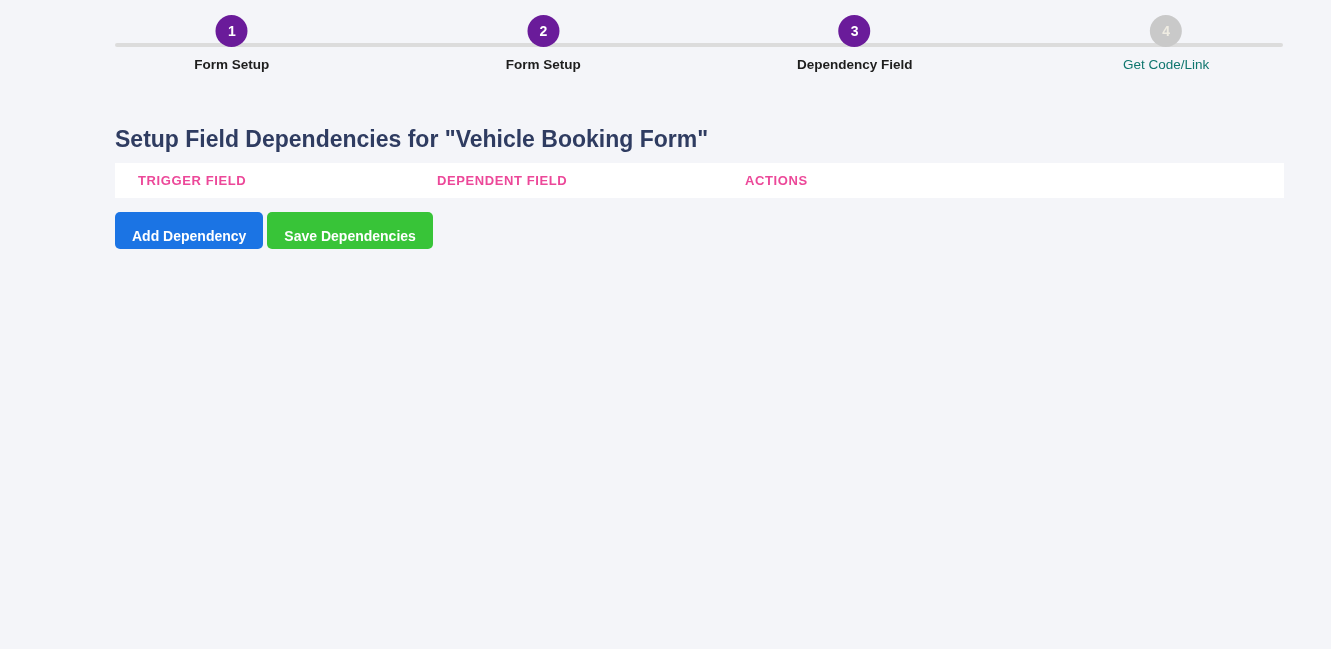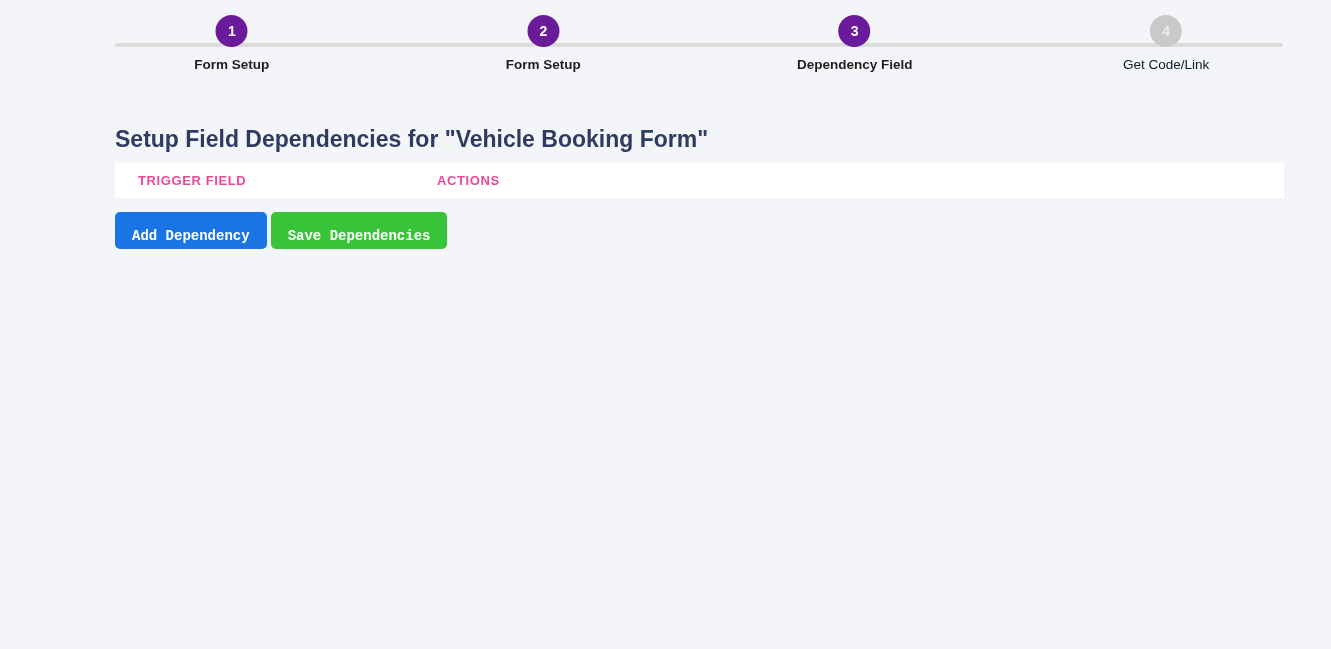--- a/index.html
+++ b/index.html
@@ -57,21 +57,21 @@
     font-size: 13.5px;
     font-weight: 700;
     color: #1e1e1e;
     white-space: nowrap;
   }
   .step.inactive .step-circle {
     background: #c9c9c9;
     color: #efece2;
   }
   .step.inactive .step-label {
-    color: #0f172a;
+    color: #0f766e;
     font-weight: 400;
   }
 
   
   .page-title {
     margin: 52px 0 0 115px;
     font-size: 23px;
     font-weight: 600;
     color: #2f3c61;
     line-height: 28px;
@@ -102,21 +102,21 @@
     display: flex;
     gap: 4px;
   }
   .btn {
     height: 37px;
     border: none;
     border-radius: 5px;
     color: #ffffff;
     font-weight: 700;
     font-size: 14px;
-    font-family: Liberation Mono, monospace;
+    font-family: Liberation Sans, sans-serif;
     padding: 16px 17px;
     cursor: pointer;
     white-space: nowrap;
   }
   .btn-add { background: #1b74e4; }
   .btn-save { background: #38c438; }
 </style>
 </head>
 <body>
 
@@ -149,19 +149,20 @@
       <span>4</span>
     </div>
     <div class="step-label">Get Code/Link</div>
   </div>
 </div>
 
 <h1 class="page-title">Setup Field Dependencies for "Vehicle Booking Form"</h1>
 
 <div class="dep-table-header">
   <div class="th">TRIGGER FIELD</div>
+  <div class="th">DEPENDENT FIELD</div>
   <div class="th">ACTIONS</div>
 </div>
 
 <div class="actions-row">
   <button class="btn btn-add">Add Dependency</button>
   <button class="btn btn-save">Save Dependencies</button>
 </div>
 
 </body></html>

